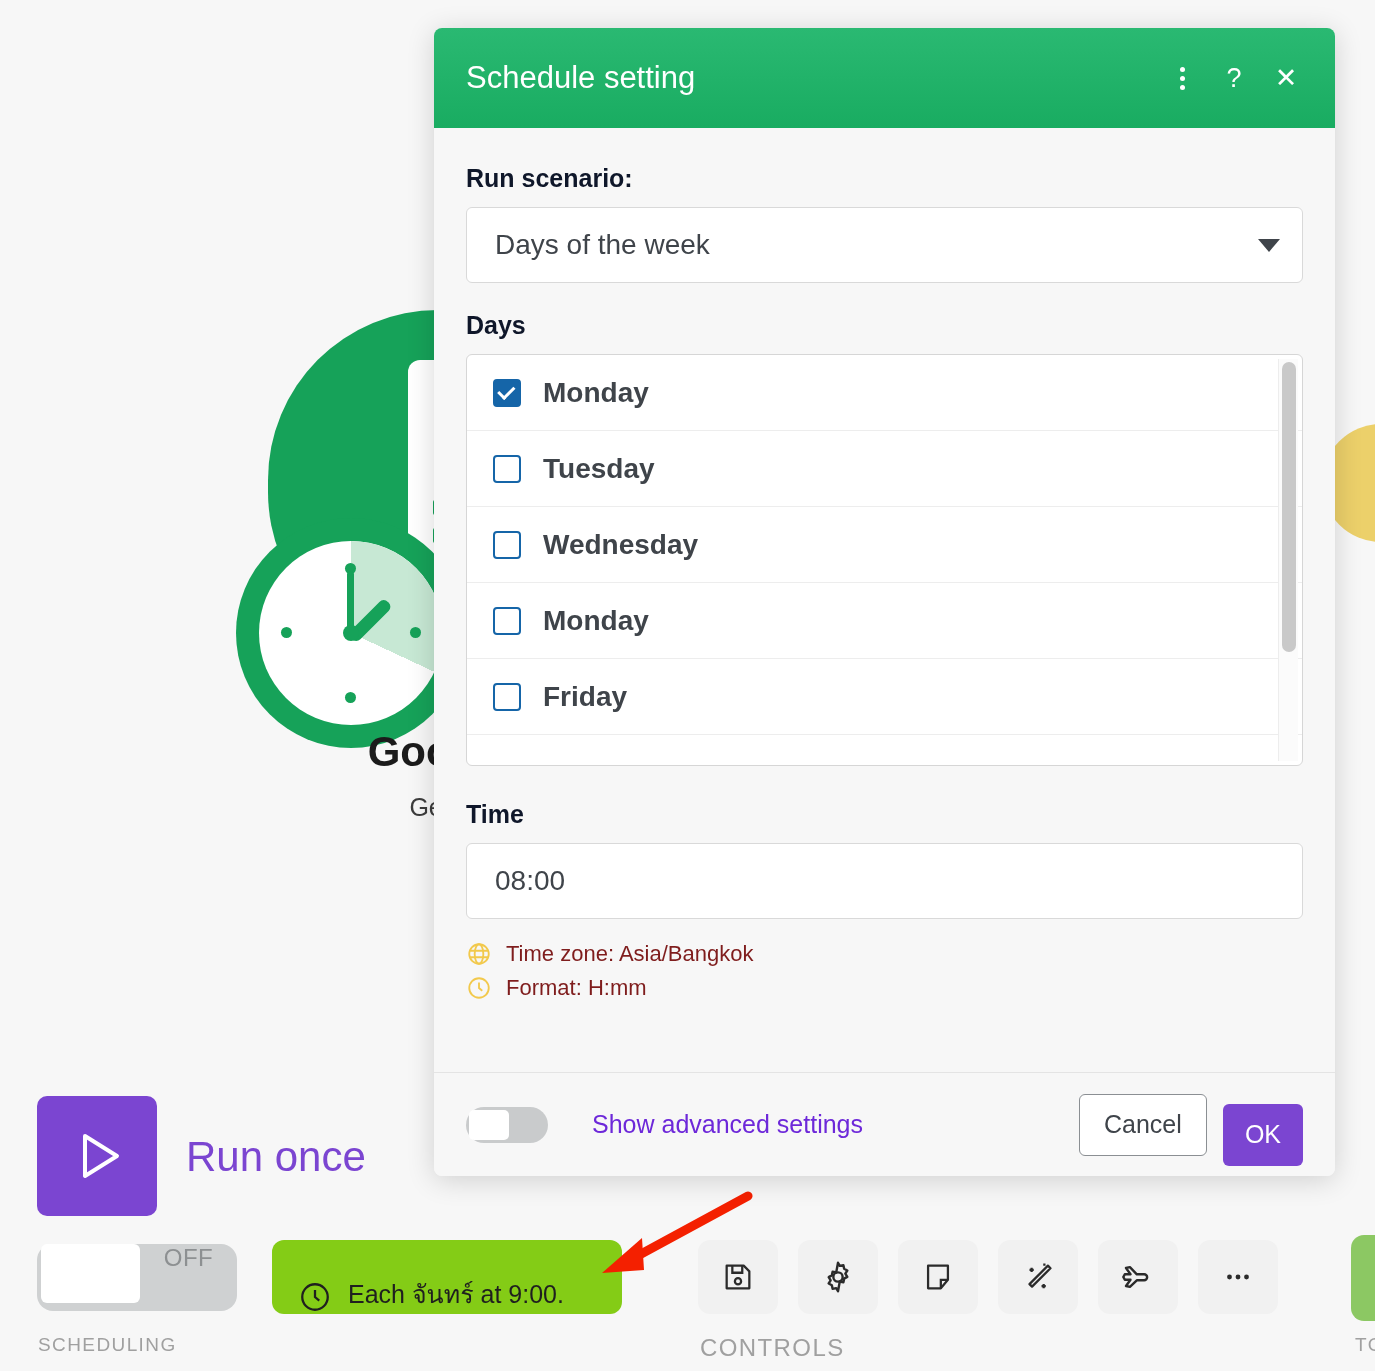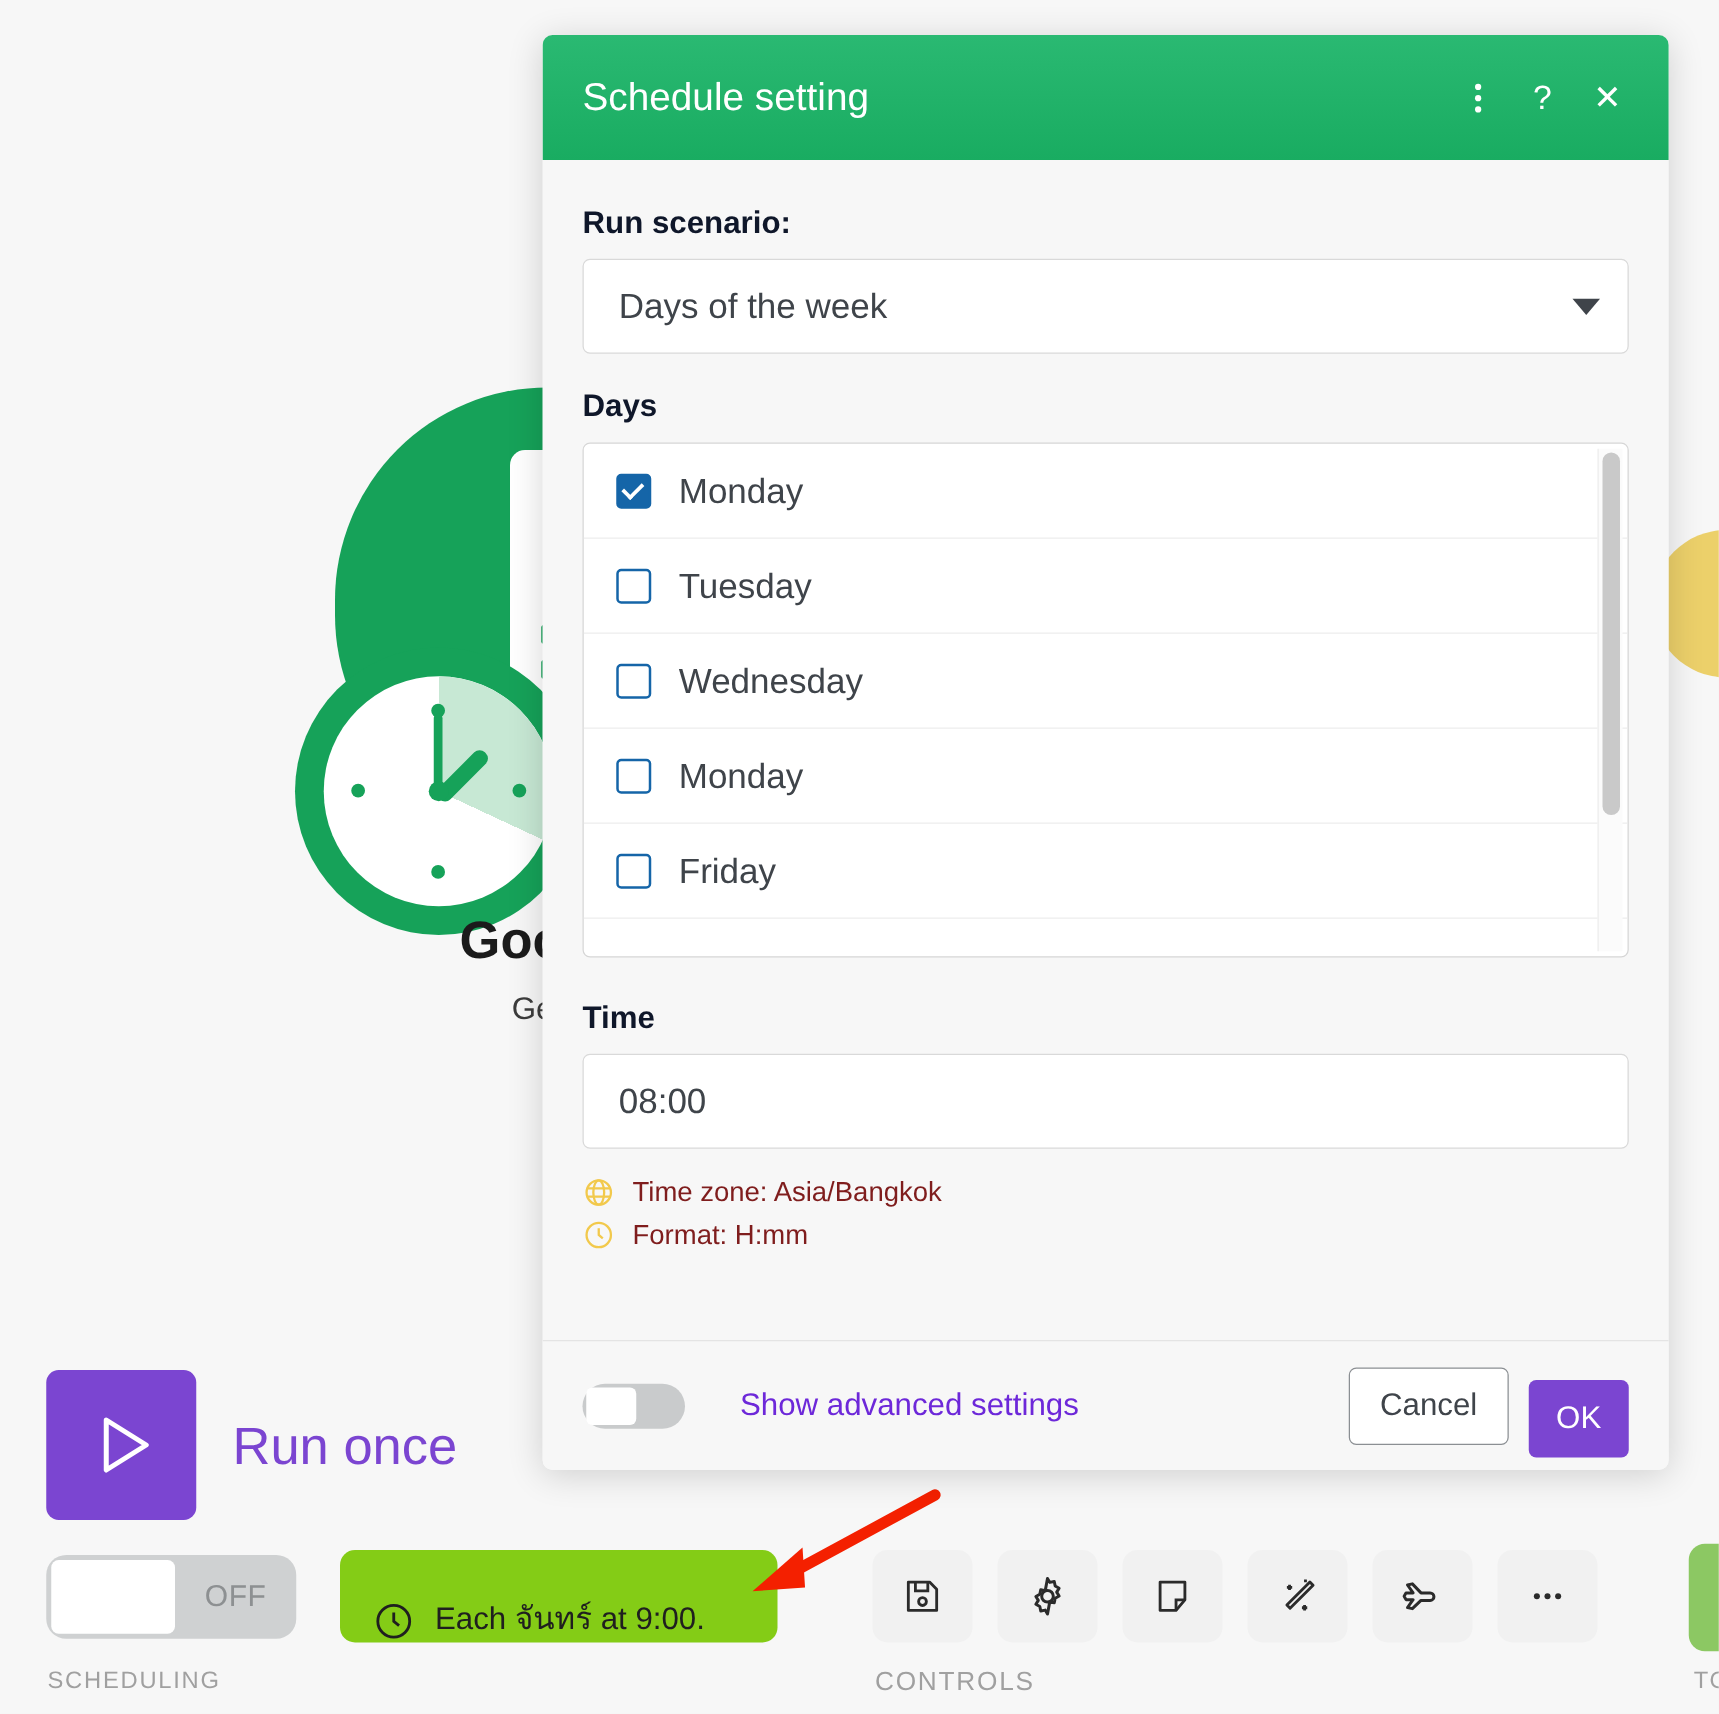--- a/index.html
+++ b/index.html
@@ -75,21 +75,21 @@
     display: flex; align-items: center; justify-content: center;
   }
   .run-once-label {
     position: absolute; left: 186px; top: 1133px;
     font-size: 42px; color: #7b45d1; white-space: nowrap;
   }
 
   .sched-toggle {
     position: absolute; left: 37px; top: 1244px; width: 200px; height: 67px;
     background: #cfd1d2; border-radius: 16px;
-    display: flex; align-items: center;
+    display: flex; 
   }
   .sched-toggle-knob {
     width: 99px; height: 59px; margin-left: 4px;
     background: #ffffff; border-radius: 6px;
   }
   .sched-toggle-text {
     flex: 1; text-align: center; font-size: 24px; color: #8d9092; letter-spacing: 0.5px;
   }
   .sched-label {
     position: absolute; left: 38px; top: 1334px;
@@ -103,21 +103,21 @@
   }
   .sched-chip-text { font-size: 25px; color: #1f1f1f; white-space: nowrap; }
 
   .controls-row { position: absolute; left: 698px; top: 1240px; display: flex; gap: 20px; }
   .ctrl-btn {
     width: 80px; height: 74px; background: #f1f1f1; border-radius: 12px;
     display: flex; align-items: center; justify-content: center;
   }
   .controls-label {
     position: absolute; left: 700px; top: 1334px;
-    font-size: 21px; letter-spacing: 1.4px; color: #a0a0a0;
+    font-size: 24px; letter-spacing: 1.4px; color: #a0a0a0;
   }
 
   .red-arrow { position: absolute; left: 588px; top: 1190px; width: 170px; height: 90px; pointer-events: none; }
 
   
   .modal {
     position: absolute; left: 434px; top: 28px; width: 901px; height: 1148px;
     background: #f7f7f7; border-radius: 8px;
     box-shadow: 0 4px 28px rgba(0,0,0,0.16);
     display: flex; flex-direction: column; overflow: hidden;
@@ -145,20 +145,21 @@
   .select-value { flex: 1; font-size: 28px; color: #3f444a; }
   .caret { width: 0; height: 0; border-left: 11px solid transparent; border-right: 11px solid transparent; border-top: 13px solid #3f444a; }
 
   .days-list {
     height: 412px; background: #ffffff; border: 1px solid #d6d6d6; border-radius: 6px;
     margin-bottom: 34px; position: relative; overflow: hidden;
   }
   .day-row {
     height: 76px; display: flex; align-items: center; padding-left: 26px;
     border-bottom: 1px solid #ededed;
+    font-weight: bold;
   }
   .day-label { font-size: 28px; color: #3f444a; margin-left: 22px; }
   .cbox {
     width: 28px; height: 28px; border: 2px solid #1565a8; border-radius: 4px;
     background: #ffffff; display: flex; align-items: center; justify-content: center;
     flex: 0 0 auto;
   }
   .cbox.checked { background: #1565a8; border-color: #1565a8; }
   .cbox.checked::after {
     content: ""; width: 13px; height: 7px;

